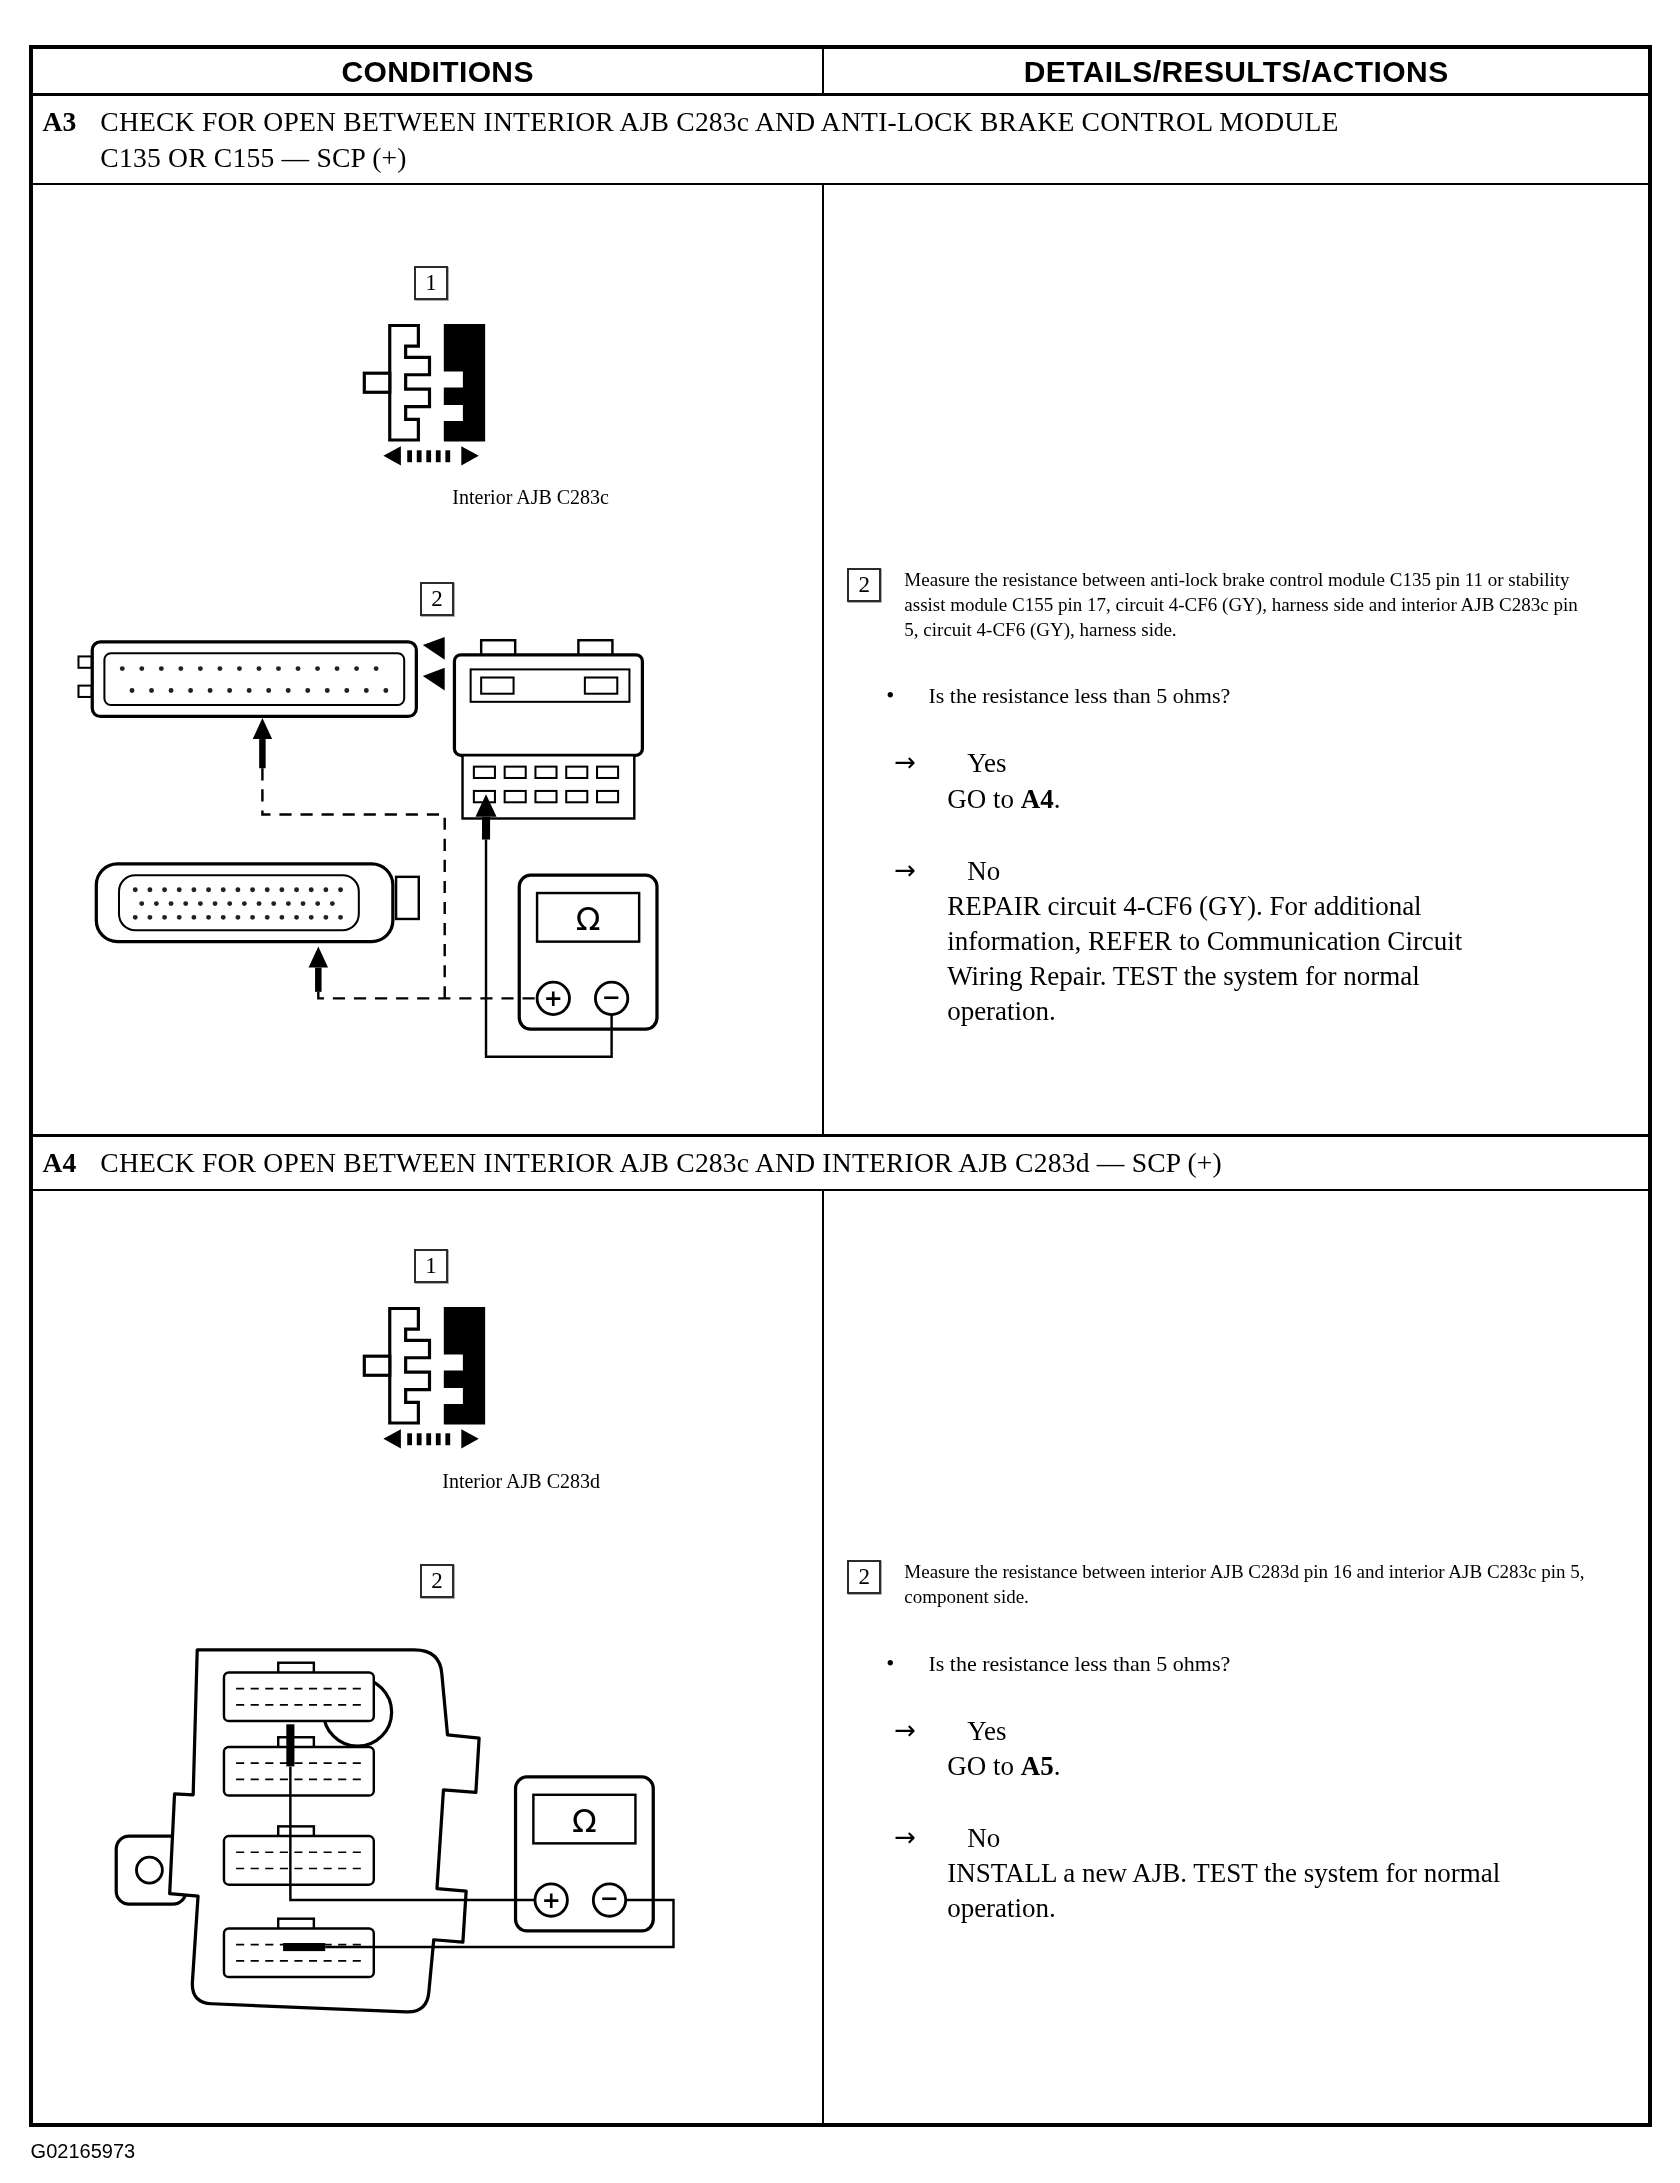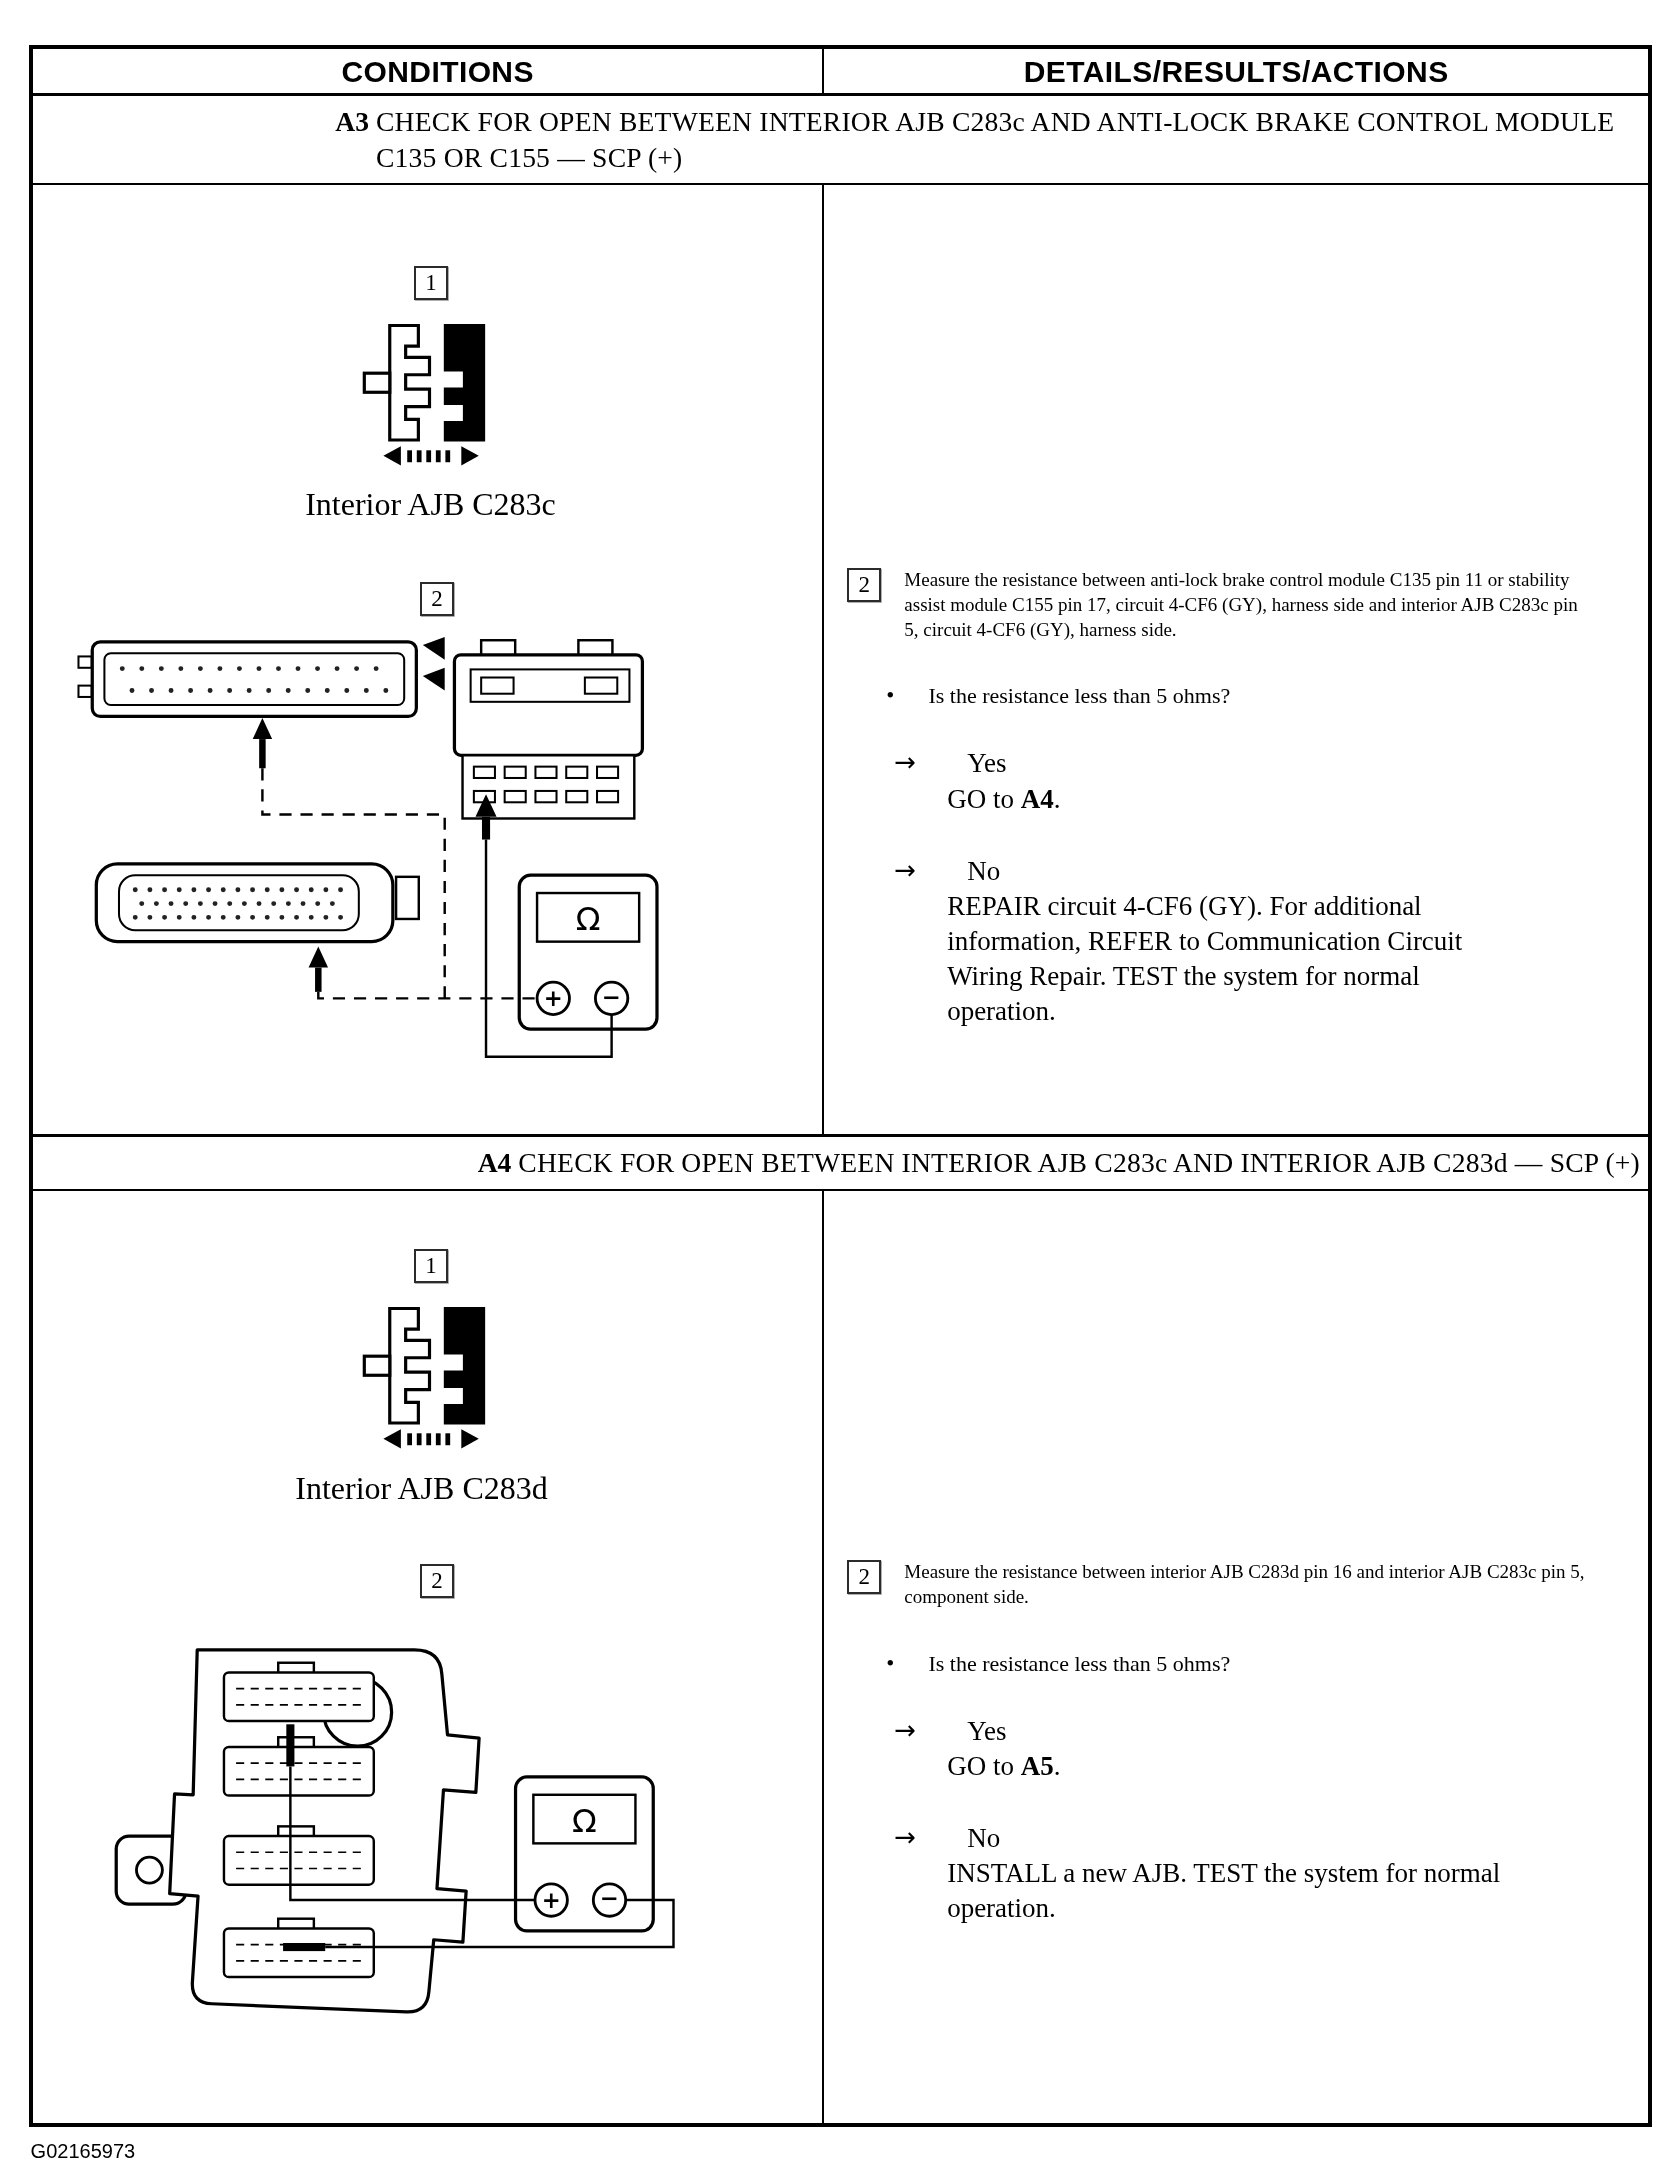--- a/index.html
+++ b/index.html
@@ -19,24 +19,24 @@
   .hcell {
     padding:5.7px 0 4px 0; text-align:center;
     font-family:"Liberation Sans", sans-serif;
     font-weight:bold; font-size:30px; letter-spacing:0.4px;
   }
   .hcell.left  { width:49%; border-right:2.4px solid #000;padding-left:20px; }
   .hcell.right { width:51%; }
 
   
   .step-title-row {
-    display:flex; align-items:flex-start; gap:7px;
+    display:flex; align-items:flex-start; gap:24px;
     padding:8px 8px 8px 8px;
     border-bottom:2.4px solid #000;
-    font-size:27.6px; line-height:1.3;justify-content:flex-end;
+    font-size:27.6px; line-height:1.3;
   }
   .title-a3 { min-height:83px; }
   .title-a4 { min-height:49px; }
   .step-id { font-weight:bold; flex:0 0 auto; padding-left:1.6px; }
   .step-title { max-width:1264px; letter-spacing:0.2px; }
 
   
   .step-body-row { display:flex; border-bottom:3.2px solid #000; }
   .step-body-row.last { border-bottom:none; }
   .body-a3 { height:952px; }
@@ -49,21 +49,21 @@
   
   .callout {
     width:34px; height:34px;
     border:2.4px solid #2b2b2b;
     box-shadow:0.8px 0.8px 0 #9a9a9a;
     display:flex; align-items:center; justify-content:center;
     font-size:23px; background:#fff; flex:0 0 auto;
   }
   .abs { position:absolute; }
 
-  .conn-label { position:absolute; width:357px; text-align:center; font-size:32px; }
+  .conn-label { position:absolute; width:357px; text-align:right; font-size:20px; }
 
   
   .instr-row { display:flex; gap:23px; }
   .instruction { font-size:19px; line-height:1.3; max-width:685px; }
   .question-row { display:flex; gap:34px; margin-top:41px; padding-left:39px; align-items:baseline; }
   .bullet { font-size:23px; }
   .question { font-size:22px; }
   .result-row { display:flex; gap:31px; margin-top:37px; padding-left:47px; }
   .arrow { font-family:"DejaVu Sans", sans-serif; font-size:26px; line-height:1.3; flex:0 0 auto; }
   .result-body { font-size:27px; line-height:1.3; max-width:575px; }

